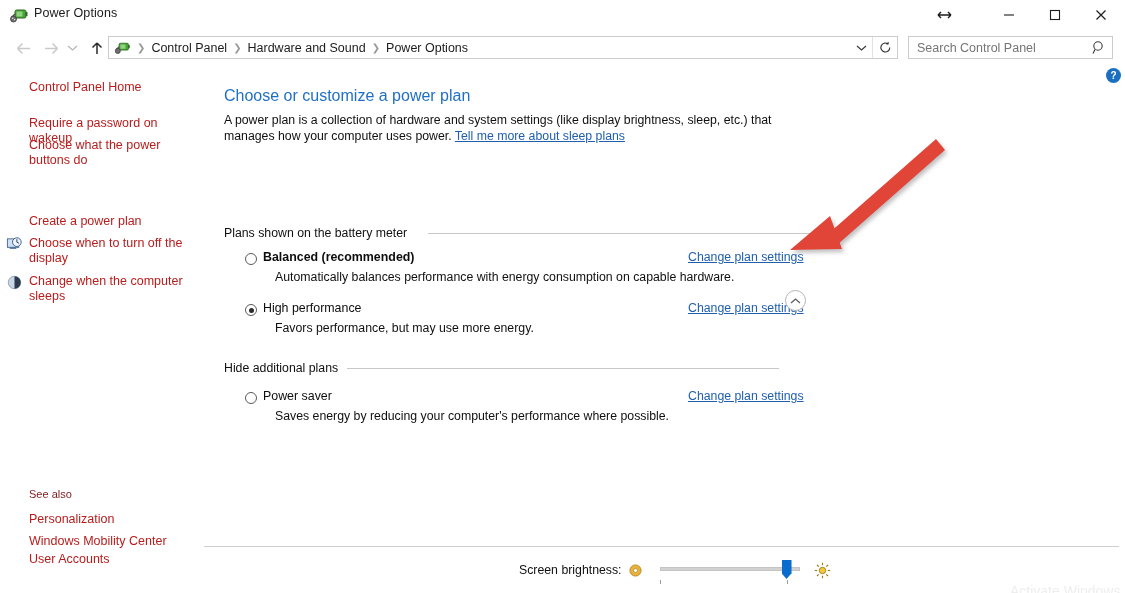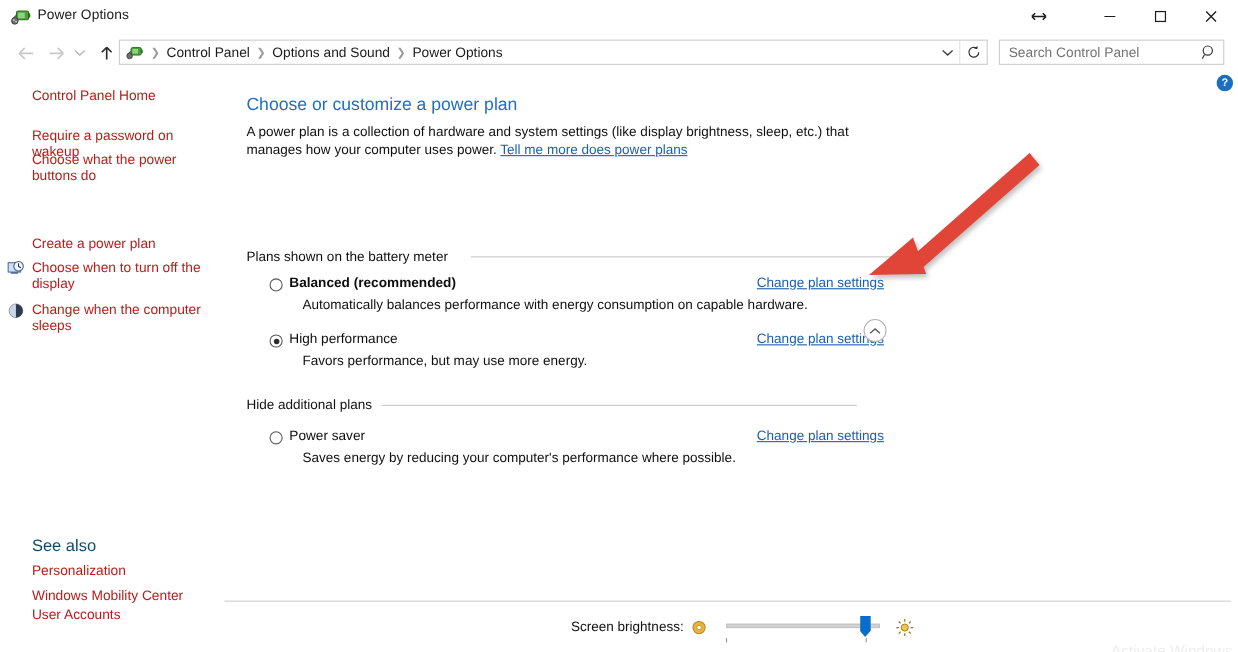--- a/index.html
+++ b/index.html
@@ -166,22 +166,22 @@
     line-height: 15px;
   }
   .side-icon {
     position: absolute;
     left: 6px;
     width: 17px; height: 17px;
   }
   .seealso-label {
     position: absolute;
     left: 29px;
-    font-size: 15px;
-    color: #0c4a6e;
+    font-size: 11px;
+    color: #7f1d1d;
   }
 
   
   .content {
     position: absolute;
     left: 205px; top: 68px;
     width: 920px; height: 525px;
   }
   .page-title {
     position: absolute;
@@ -408,21 +408,21 @@
     <svg class="addr-icon" viewBox="0 0 20 20">
       <rect x="6" y="5" width="11" height="8" rx="1.6" fill="#4aa33a" stroke="#2e6b22" stroke-width="1"></rect>
       <rect x="7.5" y="6.5" width="6" height="5" fill="#8ed37e"></rect>
       <rect x="16.5" y="7" width="2" height="4" rx="0.6" fill="#2e6b22"></rect>
       <path d="M6 9 L2.5 12.5" stroke="#555" stroke-width="1.6" fill="none"></path>
       <circle cx="4.5" cy="14" r="3" fill="#6f6f6f" stroke="#3a3a3a" stroke-width="0.8"></circle>
     </svg>
     <span class="crumb-sep">❯</span>
     <span class="crumb">Control Panel</span>
     <span class="crumb-sep">❯</span>
-    <span class="crumb">Options and Sound</span>
+    <span class="crumb">Hardware and Sound</span>
     <span class="crumb-sep">❯</span>
     <span class="crumb">Power Options</span>
     <span class="addr-spacer"></span>
     <span class="addr-chevron">
       <svg width="11" height="8" viewBox="0 0 11 8">
         <path d="M1 2 L5.5 6 L10 2" stroke="#3a3a3a" stroke-width="1.2" fill="none"></path>
       </svg>
     </span>
     <span class="addr-refresh">
       <svg width="13" height="13" viewBox="0 0 14 14">
@@ -473,21 +473,21 @@
   <div class="side-link" style="top:444px;">Personalization</div>
   <div class="side-link" style="top:466px;">Windows Mobility Center</div>
   <div class="side-link" style="top:484px;">User Accounts</div>
 </div>
 
 <div class="content">
 
   <div class="page-title">Choose or customize a power plan</div>
 
   <div class="intro">
-    <span>A power plan is a collection of hardware and system settings (like display brightness, sleep, etc.) that manages how your computer uses power. </span><a class="inline-link" href="#">Tell me more does power plans</a>
+    <span>A power plan is a collection of hardware and system settings (like display brightness, sleep, etc.) that manages how your computer uses power. </span><a class="inline-link" href="#">Tell me more about sleep plans</a>
   </div>
 
   <div class="group-head" style="left:19px; top:158px;gap:12px;">
     <span class="gh-text">Plans shown on the battery meter</span>
     <span class="gh-rule"></span>
   </div>
 
   <div class="plan" style="top:182px;">
     <span class="plan-radio"></span>
     <span class="plan-name bold">Balanced (recommended)</span>

